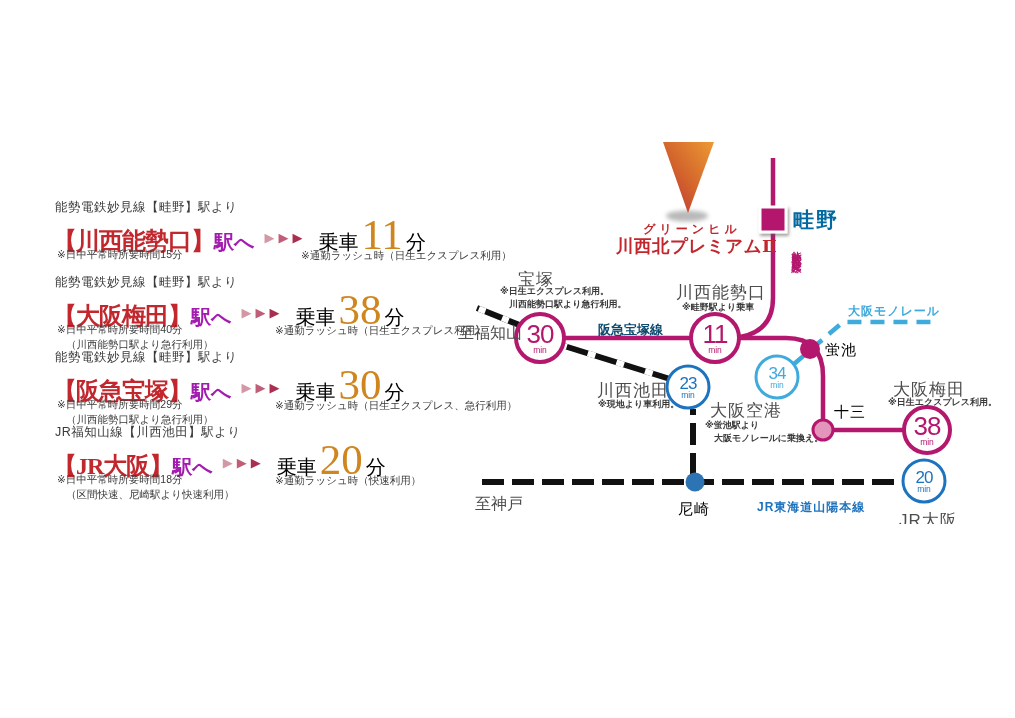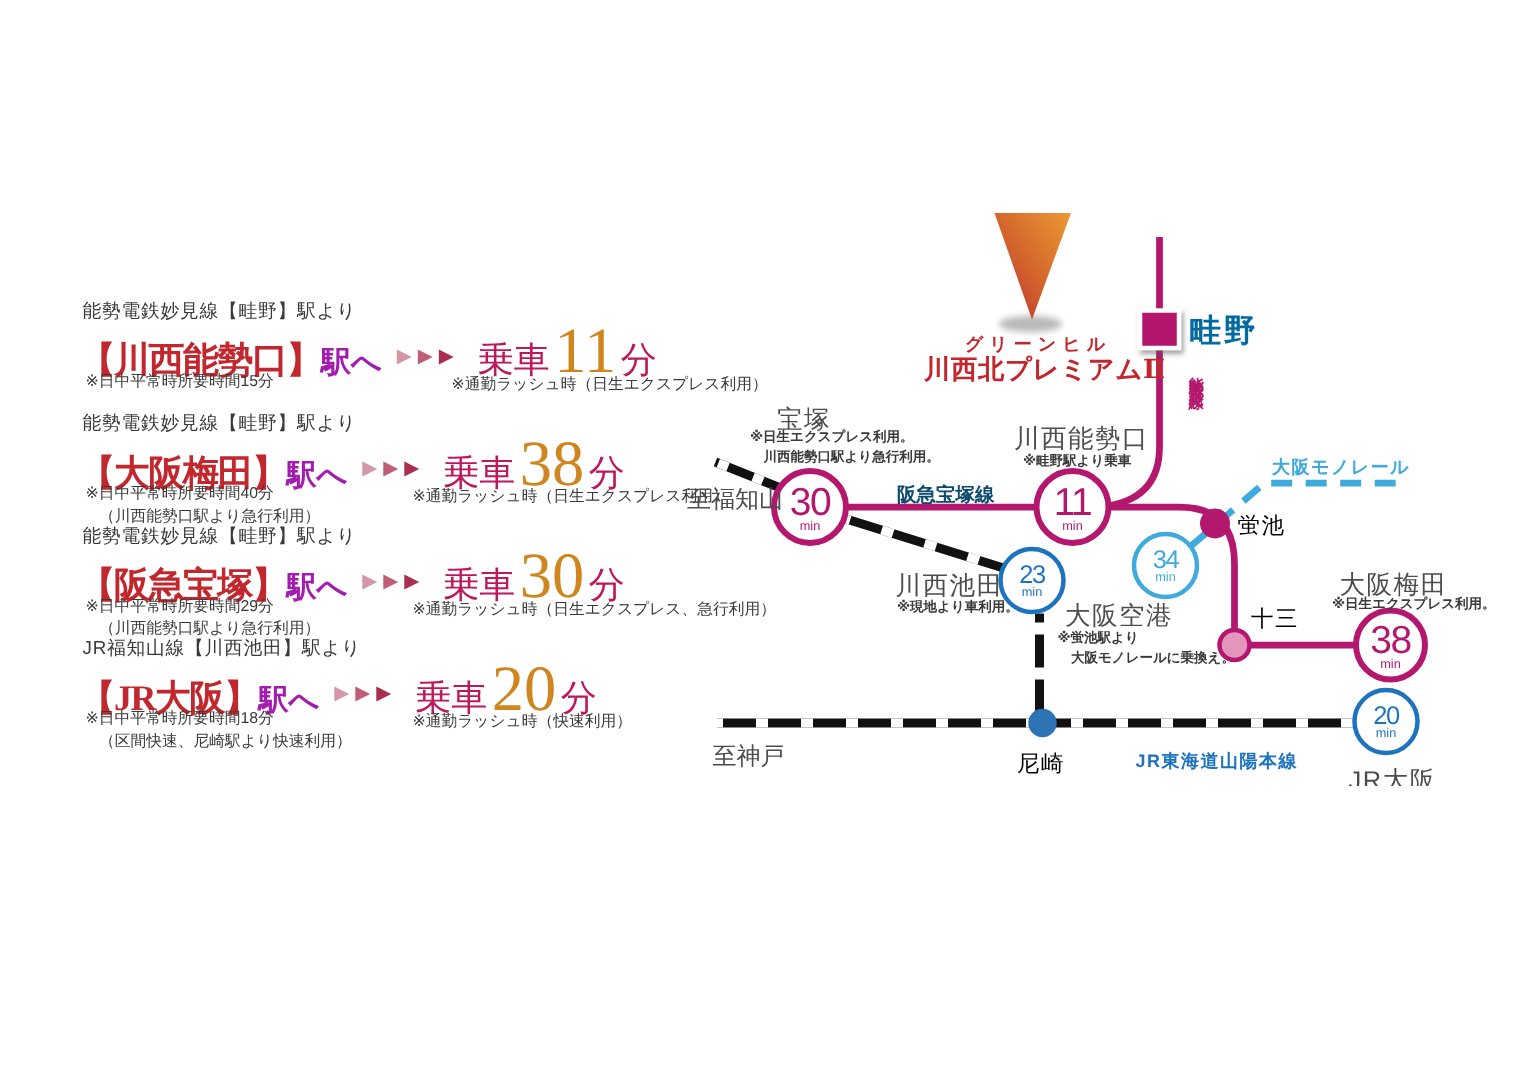--- a/index.html
+++ b/index.html
@@ -10,21 +10,21 @@
   .route{position:absolute;left:53px;width:440px;height:74px;}
   .r-header{font-size:12.5px;color:#3a3a3a;letter-spacing:.5px;margin-left:2px;}
   .r-main{position:absolute;left:0;top:14px;white-space:nowrap;line-height:1;}
   .r-station{font-family:"Liberation Serif","DejaVu Serif",serif;font-weight:bold;
              font-size:24px;color:#C1272D;letter-spacing:-1px;}
   .r-suffix{font-family:"Liberation Serif","DejaVu Serif",serif;font-weight:bold;
             font-size:20px;color:#a21caf;}
   .r-arrows{display:inline-block;transform:translateY(-7px);margin:0 12px 0 10px;}
   .ar{font-size:13px;margin-right:4px;}
   .a1{color:#D398A6;} .a2{color:#C05E78;} .a3{color:#A92E50;}
-  .r-ride,.r-unit{font-family:"Liberation Serif","DejaVu Serif",serif;font-size:24px;color:#be185d;}
+  .r-ride,.r-unit{font-family:"Liberation Serif","DejaVu Serif",serif;font-size:20px;color:#000000;}
   .r-min{font-family:"Liberation Serif","DejaVu Serif",serif;font-size:43px;color:#D0861F;margin:0 3px;}
   .r-noteL{position:absolute;left:4px;top:48px;font-size:10.5px;color:#3a3a3a;line-height:1.45;}
   .r-noteL .ind{padding-left:9px;}
   .r-noteR{position:absolute;top:50px;font-size:10.5px;color:#3a3a3a;white-space:nowrap;}
   .nrA{left:248px;} .nrB{left:222px;}
 
   
   .footnotes{position:absolute;left:68px;top:506px;font-size:10.5px;font-weight:bold;
              color:#222;line-height:1.35;}
   .footnotes .ind2{padding-left:10px;}

